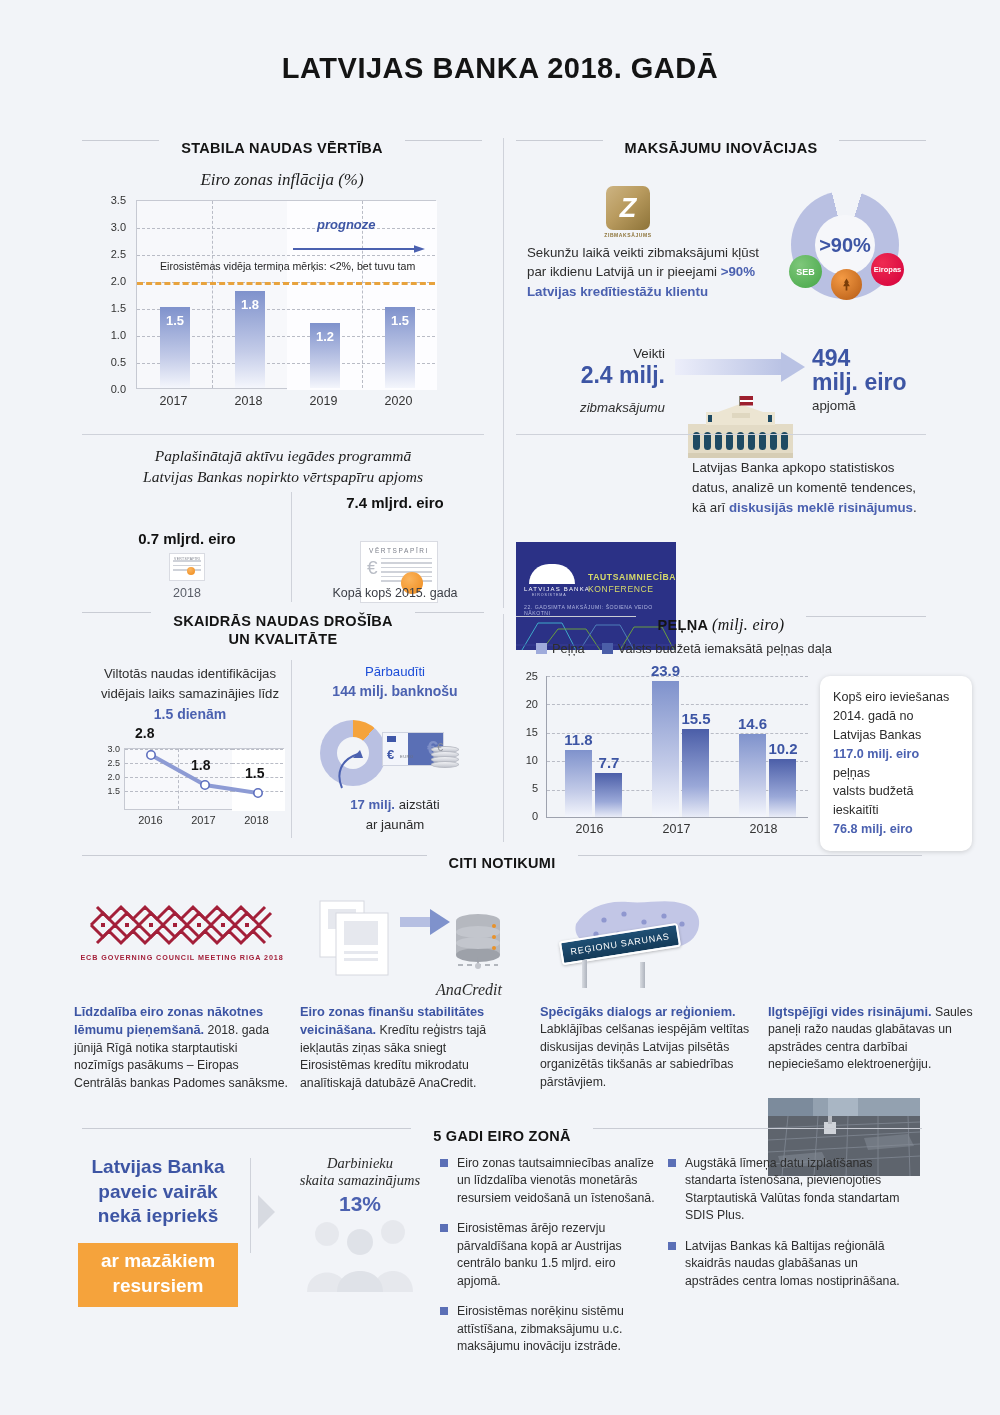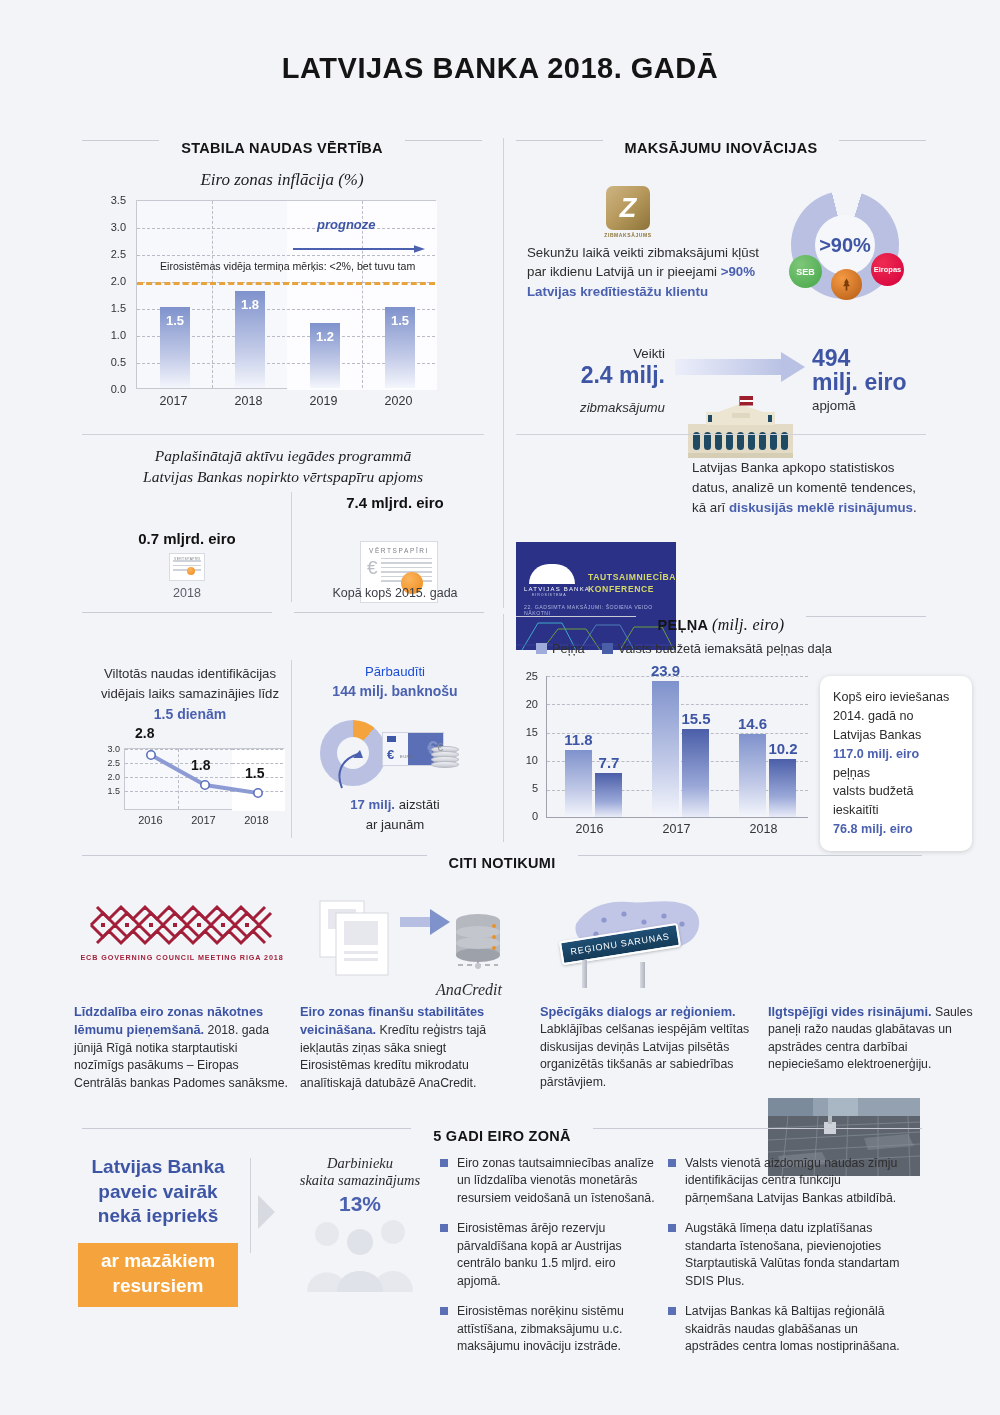--- a/index.html
+++ b/index.html
@@ -99,21 +99,21 @@
 
   
   .conf {
     width:160px; height:108px; background:#2b3186; position:relative; overflow:hidden;
   }
   .conf .dome { position:absolute; left:13px; top:22px; width:46px; height:20px;
      background:#fff; border-radius:46px 46px 0 0; }
   .conf .lb { position:absolute; left:8px; top:44px; font-size:6px; letter-spacing:1.2px; color:#fff; }
   .conf .lb2{ position:absolute; left:16px; top:51px; font-size:3.6px; letter-spacing:.9px; color:#c8cbe8; }
   .conf .t1 { position:absolute; left:72px; top:30px; font-size:8.6px; font-weight:bold; color:#d5d96b; letter-spacing:.6px;}
-  .conf .t2 { position:absolute; left:72px; top:42px; font-size:8.6px; font-weight:bold; color:#d5d96b; letter-spacing:.6px;}
+  .conf .t2 { position:absolute; left:72px; top:42px; font-size:8.6px; font-weight:normal; color:#d5d96b; letter-spacing:.6px;}
   .conf .t3 { position:absolute; left:8px; top:62px; font-size:5.2px; color:#aeb4df; letter-spacing:.5px;}
   .conf svg { position:absolute; left:0; bottom:0; }
 
   
   .doc { background:#fff; border:1px solid #d9dbe2; position:relative; }
   .doc .lines { position:absolute; left:8%; right:8%; top:32%; }
   .doc .lines i { display:block; height:1.5px; background:#cfd2d9; margin-bottom:3px; }
   .doc .circ { position:absolute; border-radius:50%;
     background:radial-gradient(circle at 38% 32%, #fbb45d, #ef8a1a); }
 
@@ -365,20 +365,24 @@
     </g>
   </svg>
 </div>
 
 <div class="abs body-txt" style="left:692px; top:458px; width:230px; line-height:1.5;">
   <span>Latvijas Banka apkopo statistiskos datus, analizē un komentē tendences, kā arī </span><span class="blue bold">diskusijās meklē risinājumus</span><span>.</span>
 </div>
 
 <div class="abs sec-head two" style="left:82px; top:612px; width:402px;">
   <span class="rule"></span>
+  <span class="txt">
+    <span>SKAIDRĀS NAUDAS DROŠĪBA</span><br>
+    <span>UN KVALITĀTE</span>
+  </span>
   <span class="rule"></span>
 </div>
 
 <div class="abs vdiv" style="left:291px; top:660px; height:178px;"></div>
 
 <div class="abs" style="left:92px; top:664px; width:196px; text-align:center; font-size:13.2px; line-height:1.5; color:#2e2e2e;">
   <div>Viltotās naudas identifikācijas</div>
   <div>vidējais laiks samazinājies līdz</div>
   <div class="blue bold" style="font-size:14px;text-align:center;">1.5 dienām</div>
 </div>
@@ -679,23 +683,19 @@
     </div>
   <div class="bulrow">
       <div class="bulmark"></div>
       <div class="bul">Eirosistēmas norēķinu sistēmu attīstīšana, zibmaksājumu u.c. maksājumu inovāciju izstrāde.</div>
     </div>
 </div>
 
 <div class="abs" style="left:668px; top:1155px; width:238px;">
   <div class="bulrow">
       <div class="bulmark"></div>
-      <div class="bul">Valsts vienotā aizdomīgu naudas zīmju identifikācijas centra funkciju pārņemšana Latvijas Bankas atbildībā.</div>
-    </div>
-  <div class="bulrow">
-      <div class="bulmark"></div>
       <div class="bul">Augstākā līmeņa datu izplatīšanas standarta īstenošana, pievienojoties Starptautiskā Valūtas fonda standartam SDIS Plus.</div>
     </div>
   <div class="bulrow">
       <div class="bulmark"></div>
       <div class="bul">Latvijas Bankas kā Baltijas reģionālā skaidrās naudas glabāšanas un apstrādes centra lomas nostiprināšana.</div>
     </div>
 </div>
 
 </body></html>

